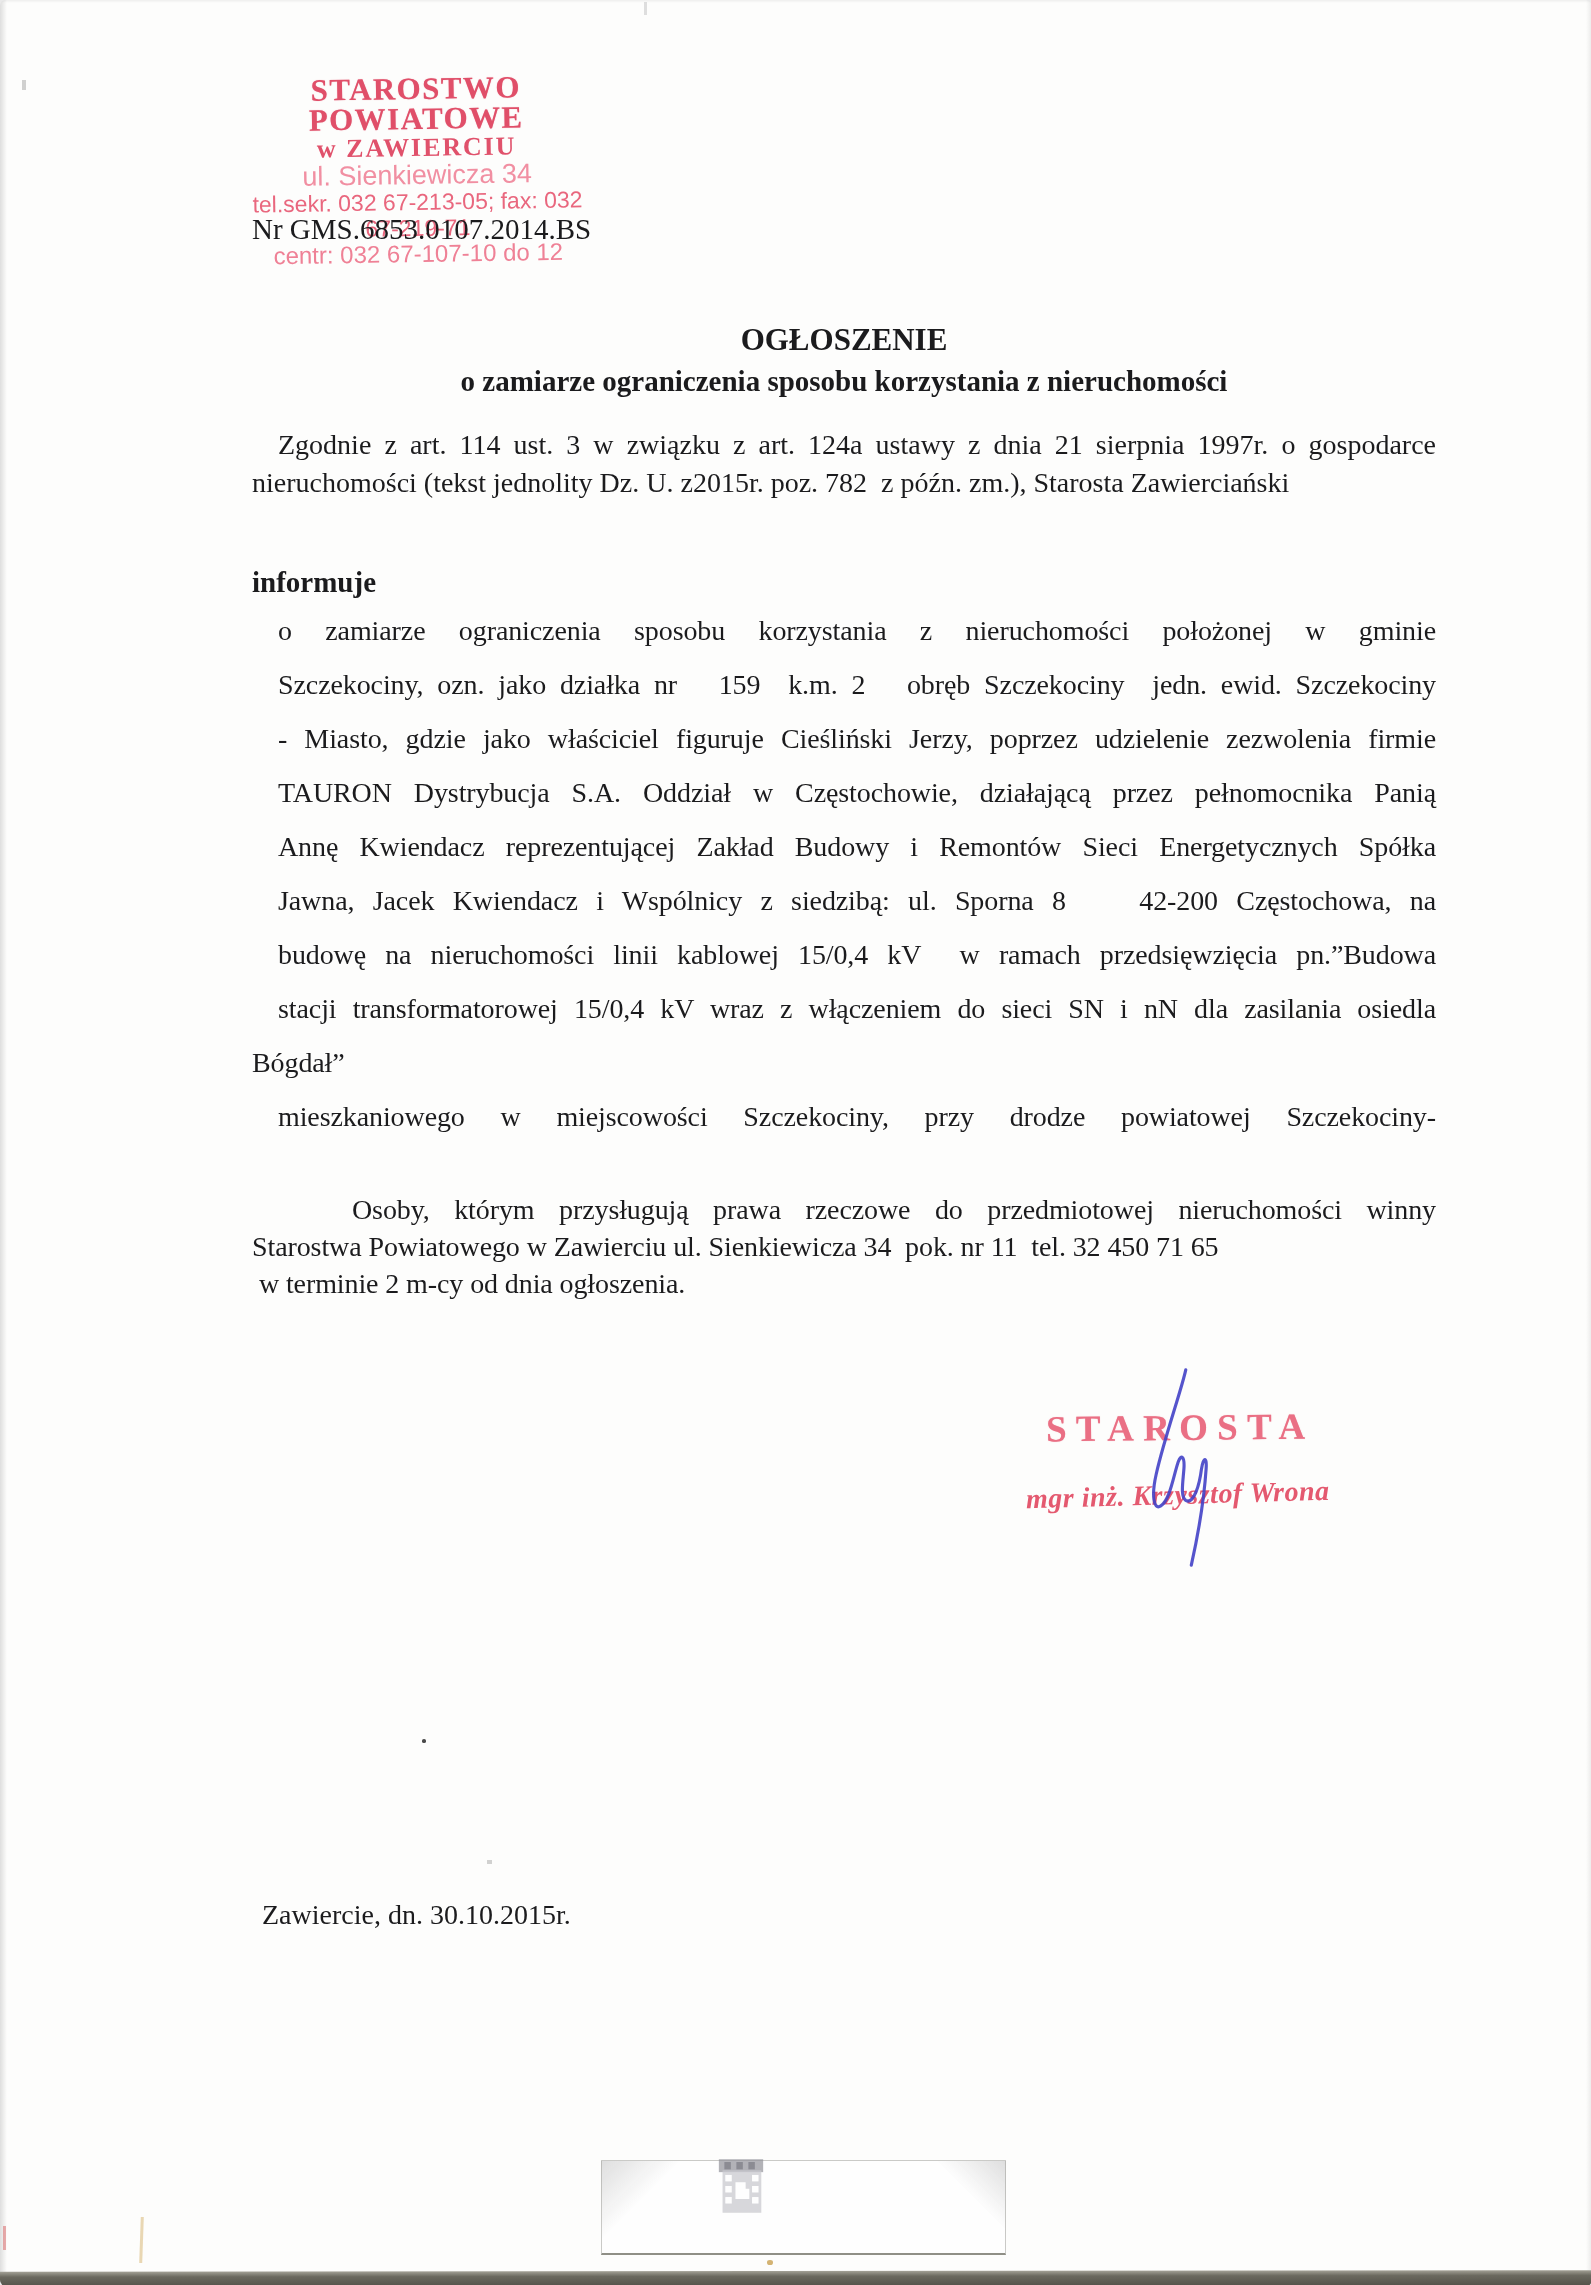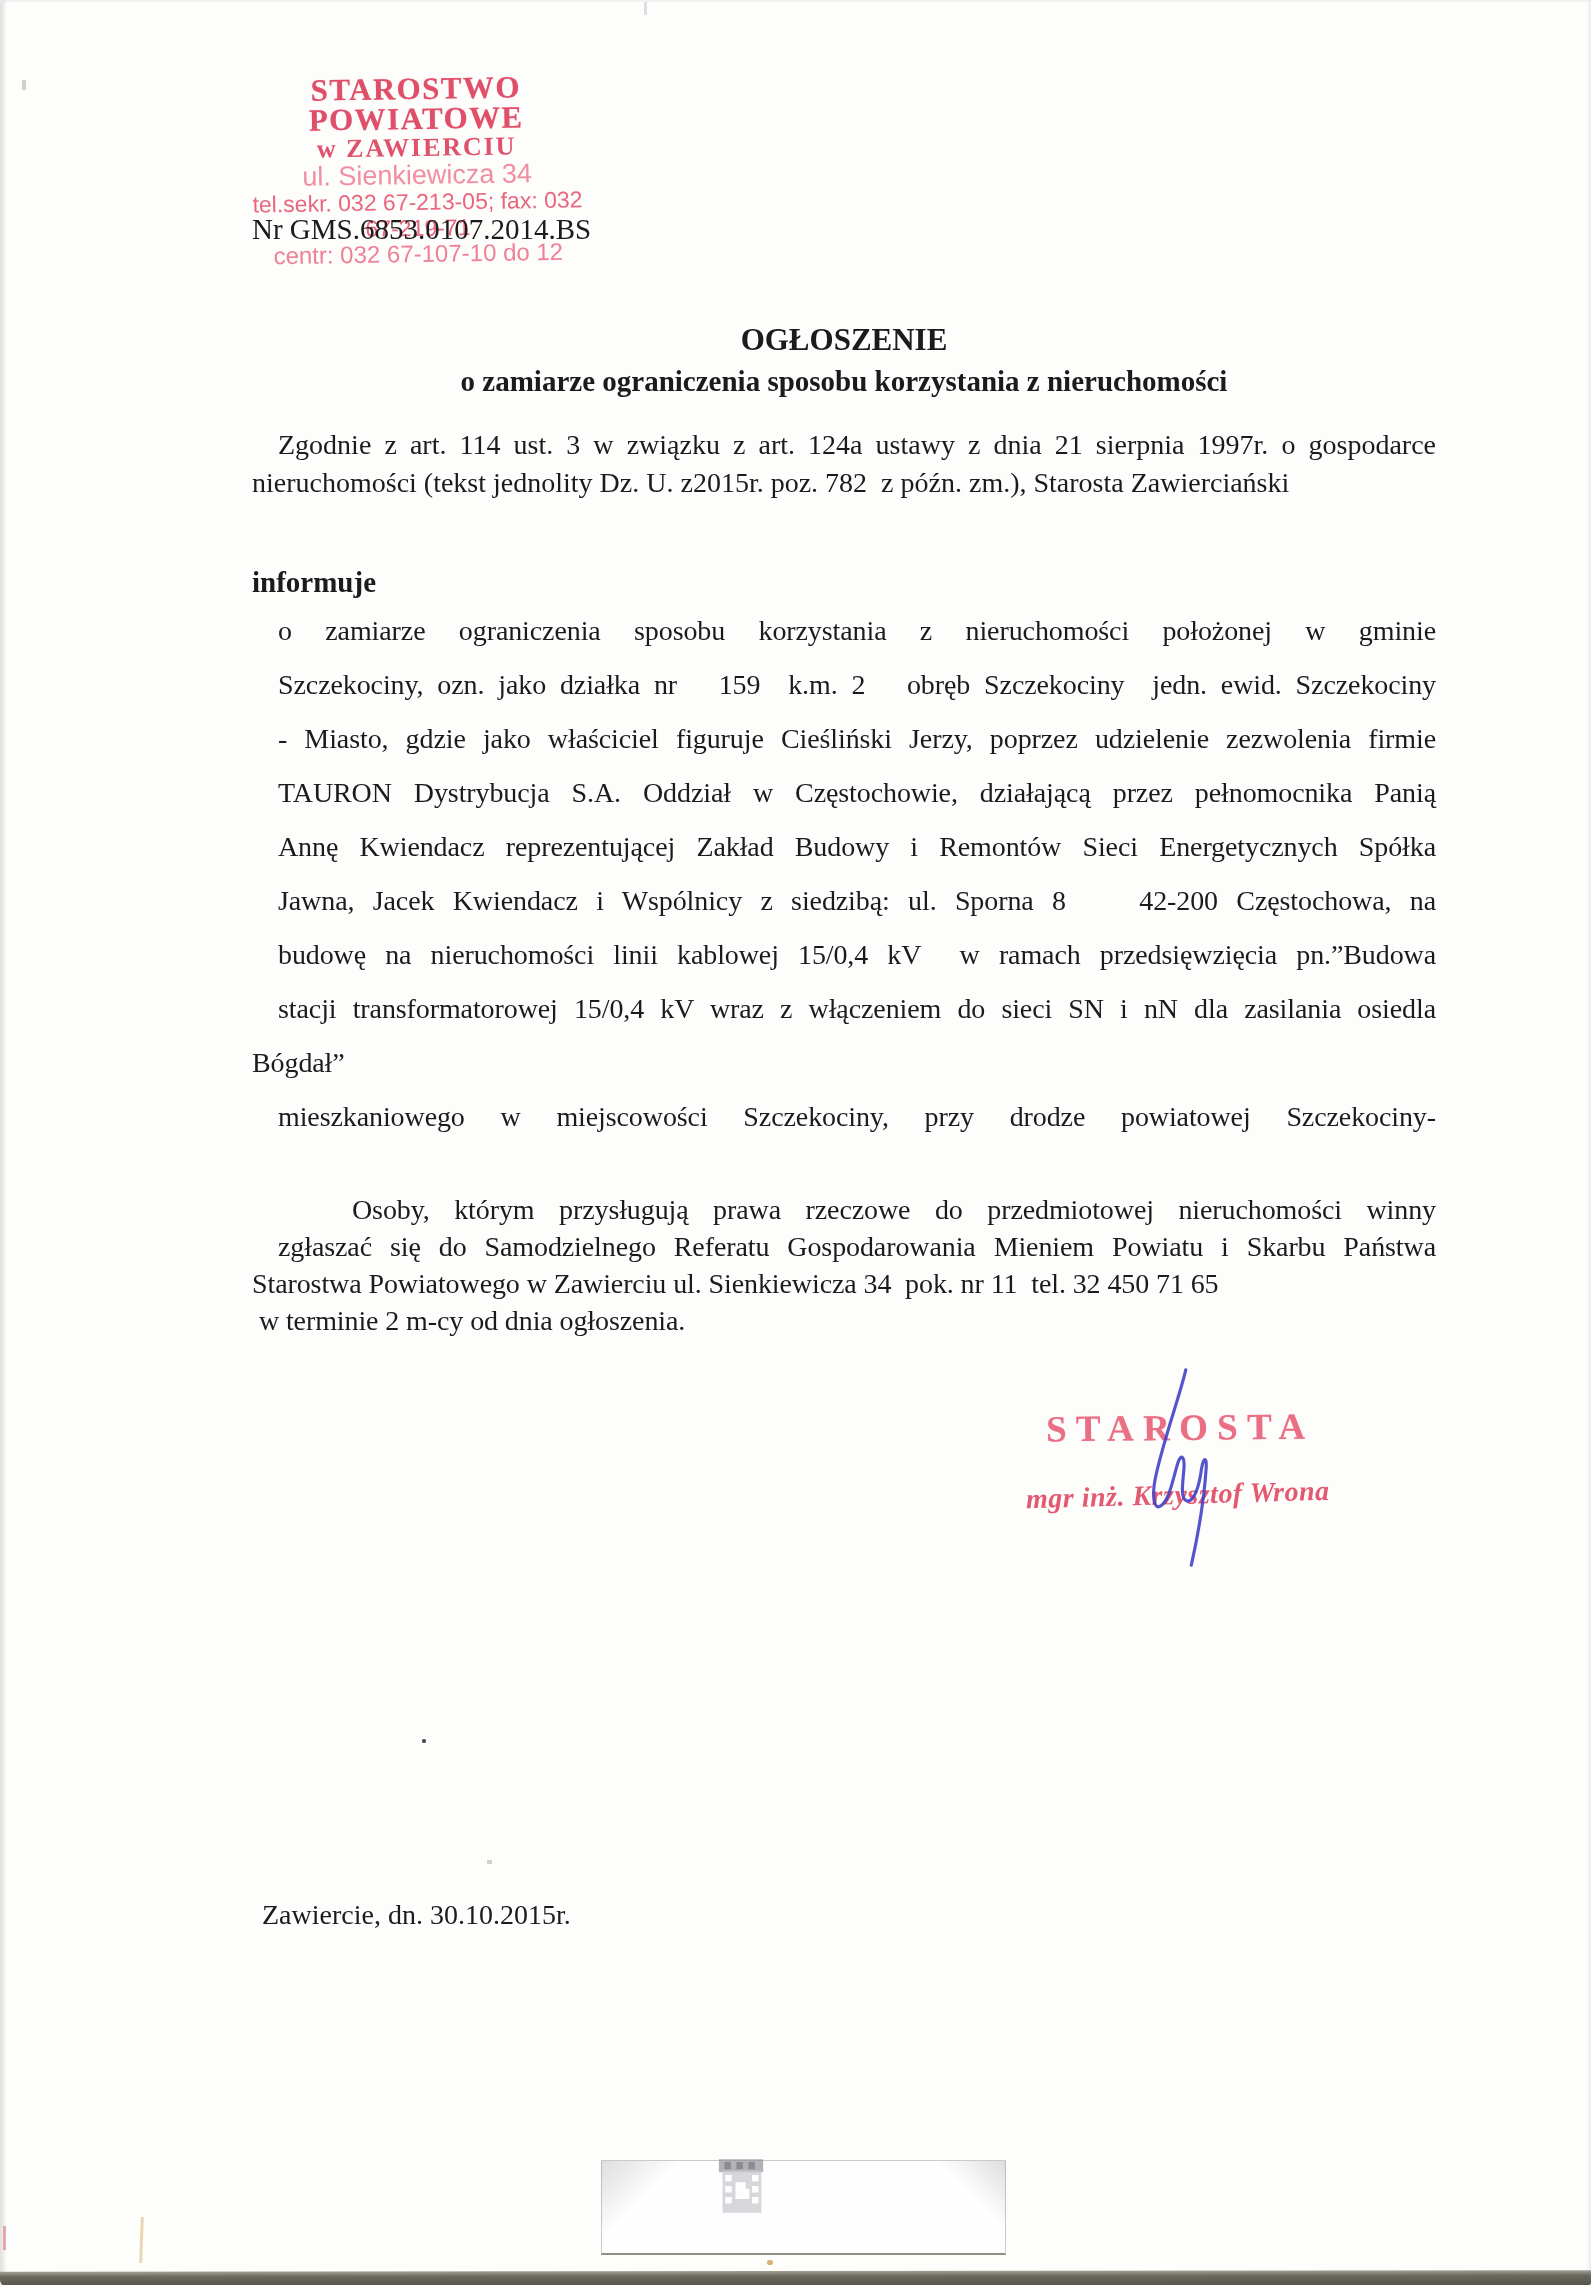--- a/index.html
+++ b/index.html
@@ -110,21 +110,20 @@
     <div class="ln jst">Annę Kwiendacz reprezentującej Zakład Budowy i Remontów Sieci Energetycznych Spółka</div>
     <div class="ln jst">Jawna, Jacek Kwiendacz i Wspólnicy z siedzibą: ul. Sporna 8&nbsp;&nbsp;&nbsp; 42-200 Częstochowa, na</div>
     <div class="ln jst">budowę na nieruchomości linii kablowej 15/0,4 kV&nbsp; w ramach przedsięwzięcia pn.”Budowa</div>
     <div class="ln jst">stacji transformatorowej 15/0,4 kV wraz z włączeniem do sieci SN i nN dla zasilania osiedla</div>
     <div class="ln nw">Bógdał”</div>
     <div class="ln jst">mieszkaniowego w miejscowości Szczekociny, przy drodze powiatowej Szczekociny-</div>
   </div>
 
   <div class="abs notice">
     <div class="ln first jst">Osoby, którym przysługują prawa rzeczowe do przedmiotowej nieruchomości winny</div>
-    <div class="ln jst">zgłaszać się do Samodzielnego Referatu Gospodarowania Mieniem Powiatu i Skarbu Państwa</div>
     <div class="ln nw">Starostwa Powiatowego w Zawierciu ul. Sienkiewicza 34&nbsp; pok. nr 11&nbsp; tel. 32 450 71 65</div>
     <div class="ln nw">&nbsp;w terminie 2 m-cy od dnia ogłoszenia.</div>
   </div>
 
   <div class="abs starosta nw">STAROSTA</div>
   <div class="abs starosta-name nw">mgr inż. Krzysztof Wrona</div>
   <div class="abs signature">
     <svg width="87" height="206" viewBox="0 0 94 222">
       <path d="M57 5 C52 28 34 78 25 118 C20 140 22 157 30 152
                C40 146 44 118 49 104 C52 96 56 98 55 112

